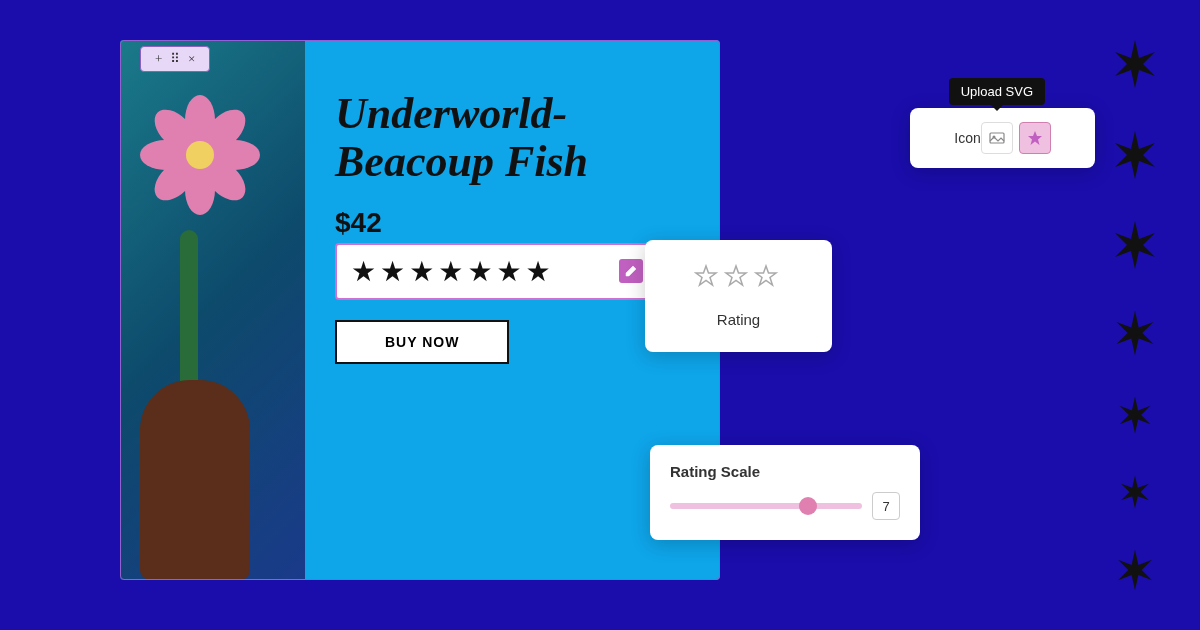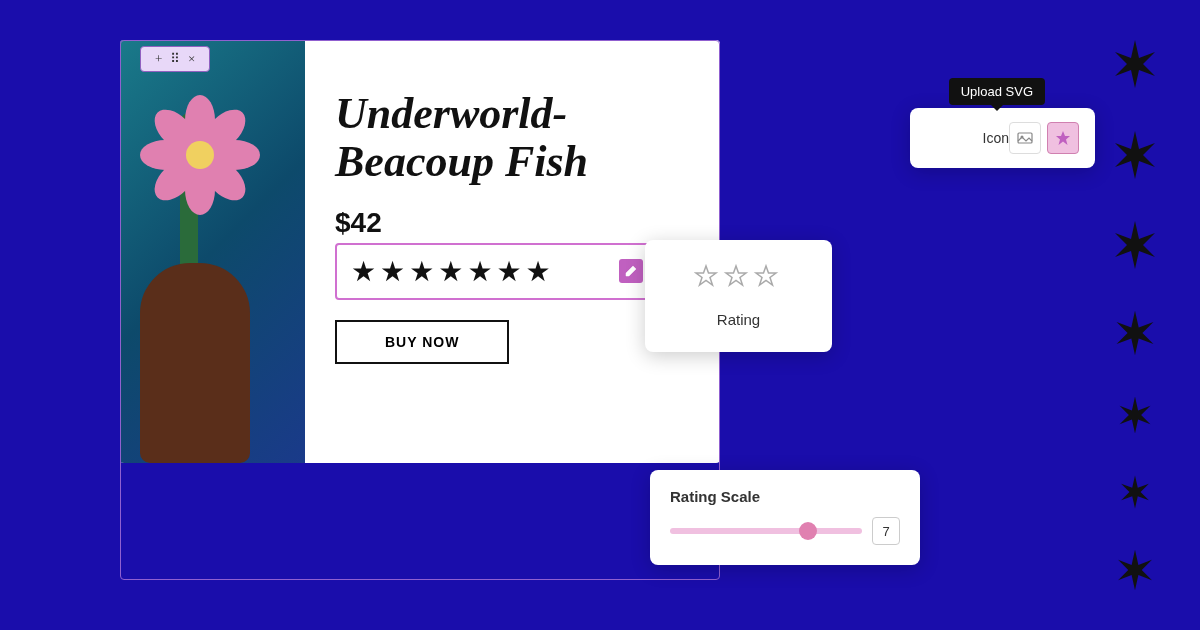--- a/index.html
+++ b/index.html
@@ -19,22 +19,22 @@
       inset: 0;
       background: #1a0dab;
     }
 
     
     .main-card {
       position: absolute;
       left: 120px;
       top: 40px;
       width: 600px;
-      height: 423px;
-      background: #ffffff;
+      height: 540px;
+      background: #0ea5e9;
       border-radius: 4px;
       overflow: hidden;
     }
 
     
     .photo-panel {
       position: absolute;
       left: 0;
       top: 0;
       width: 185px;
@@ -208,21 +208,21 @@
     .rating-card-label {
       font-size: 15px;
       color: #333;
       font-family: Arial, sans-serif;
     }
 
     
     .scale-card {
       position: absolute;
       left: 650px;
-      top: 470px;
+      top: 445px;
       width: 270px;
       background: white;
       border-radius: 8px;
       box-shadow: 0 4px 20px rgba(0,0,0,0.2);
       padding: 18px 20px 20px;
       z-index: 30;
     }
 
     .scale-label {
       font-size: 15px;
@@ -306,21 +306,21 @@
       background: white;
       border-radius: 8px;
       box-shadow: 0 4px 20px rgba(0,0,0,0.2);
       padding: 14px 16px;
       z-index: 40;
     }
 
     .icon-row {
       display: flex;
       align-items: center;
-      justify-content: flex-end;
+      justify-content: center;
     }
 
     .icon-label {
       font-size: 14px;
       color: #333;
       font-family: Arial, sans-serif;
     }
 
     .icon-buttons {
       display: flex;

